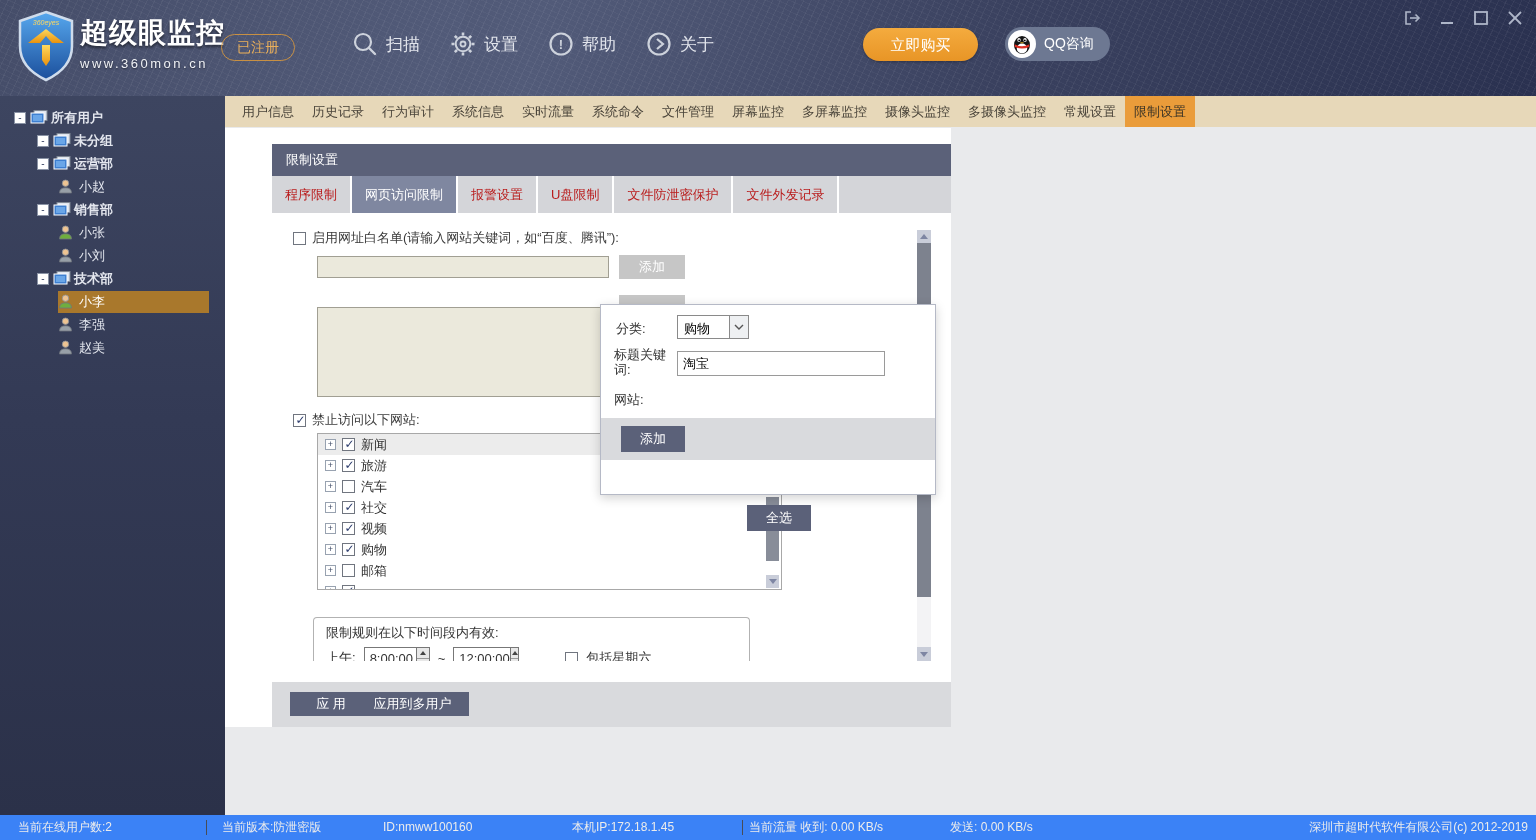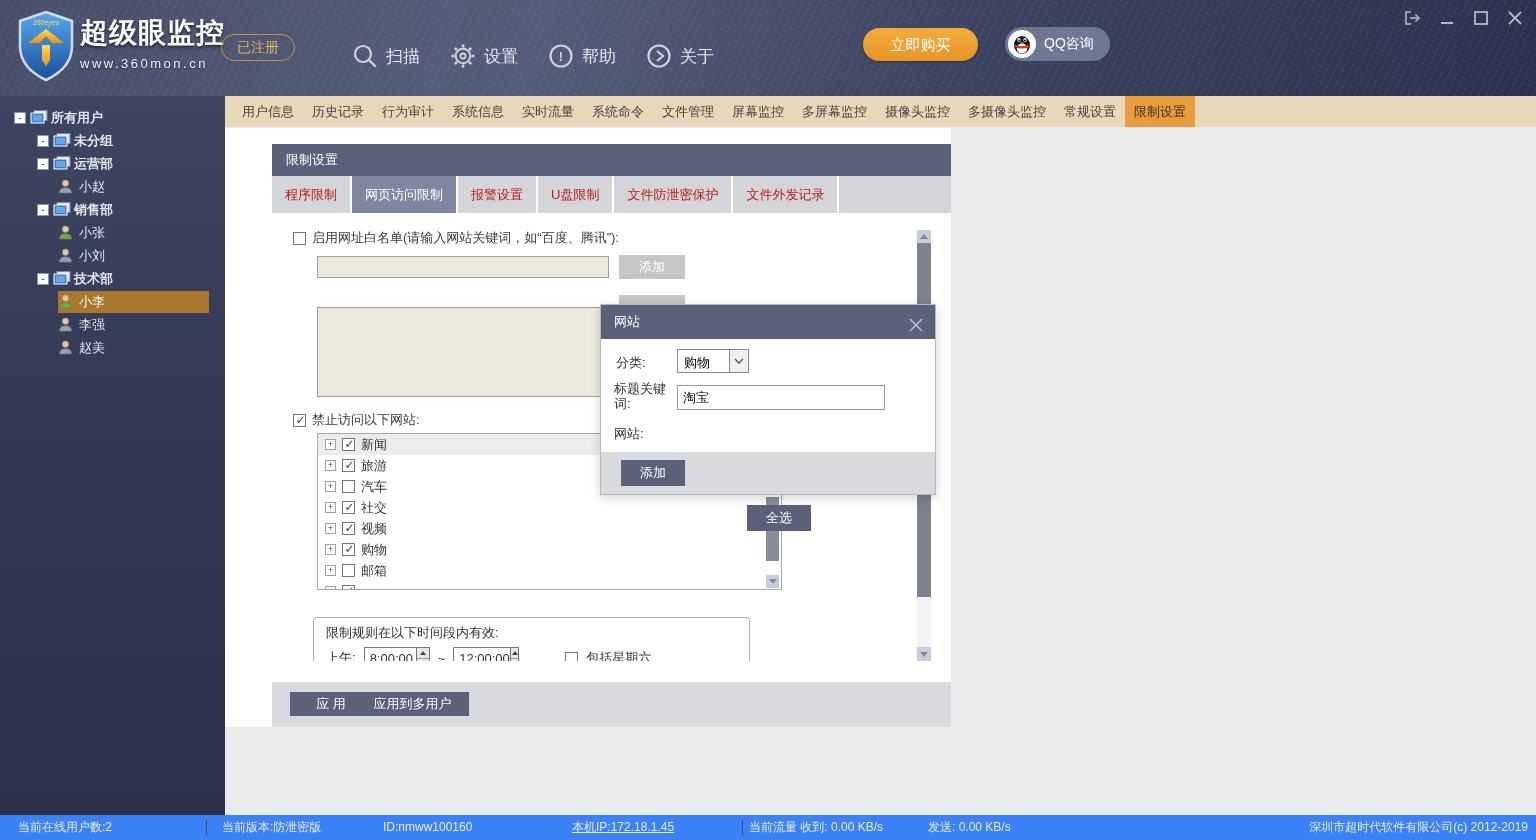--- a/index.html
+++ b/index.html
@@ -11,21 +11,21 @@
     background:linear-gradient(105deg,#454d69 0%,#525b79 30%,#3e466400 0),linear-gradient(105deg,#454d69 0%,#525b79 35%,#3a415f 65%,#2a3150 100%); }
   .titlebar::before { content:""; position:absolute; inset:0; pointer-events:none;
     background:repeating-linear-gradient(115deg, rgba(255,255,255,.05) 0 1px, transparent 1px 7px),
                repeating-linear-gradient(25deg, rgba(255,255,255,.03) 0 1px, transparent 1px 5px); }
   .logo { position:absolute; left:16px; top:9px; }
   .brand { position:absolute; left:80px; top:14px; color:#fff; }
   .brand-title { font-size:28px; font-weight:bold; letter-spacing:1px; text-shadow:0 2px 3px rgba(0,0,0,.55); }
   .brand-url { font-size:13px; letter-spacing:2.5px; margin-top:4px; color:#f0f2f6; text-shadow:0 1px 2px rgba(0,0,0,.5); }
   .reg-badge { position:absolute; left:221px; top:34px; height:27px; line-height:25px; padding:0 15px;
     border:1px solid #c89043; border-radius:14px; color:#e9af5b; font-size:14px; }
-  .hnav { position:absolute; left:352px; top:12px; height:88px; display:flex; align-items:center; gap:30px; }
+  .hnav { position:absolute; left:352px; top:0; height:88px; display:flex; align-items:center; gap:30px; }
   .nav-item { display:flex; align-items:center; gap:8px; color:#e2e5ec; font-size:17px; cursor:pointer; }
   .nav-item .ic { width:26px; height:26px; display:inline-block; }
   .buy-btn { position:absolute; left:863px; top:28px; width:115px; height:33px; border-radius:17px;
     background:linear-gradient(#f4ab3e,#e89526); color:#fff; font-size:15px; text-align:center; line-height:33px; cursor:pointer;
     box-shadow:0 1px 3px rgba(0,0,0,.3); }
   .qq-btn { position:absolute; left:1005px; top:27px; height:34px; border-radius:17px; background:#6d7892;
     display:flex; align-items:center; gap:8px; padding:0 16px 0 3px; cursor:pointer; }
   .qq-circle { width:28px; height:28px; border-radius:50%; background:#fff; display:flex; align-items:center; justify-content:center; }
   .qq-label { color:#fff; font-size:14px;text-align:center; }
   .winctl { position:absolute; right:12px; top:10px; display:flex; gap:16px; }
@@ -492,29 +492,20 @@
         </div>
       </div>
 
       <div class="pfooter">
         <div class="sbtn pf-btn" style="left:18px; width:82px;">应 用</div>
         <div class="sbtn pf-btn" style="left:84px; width:113px;">应用到多用户</div>
       </div>
     </div>
 
     <div class="dialog">
-      <div class="dlg-title">
-        <span>网站</span>
-        <span class="dlg-close">
-          <svg width="18" height="18" viewBox="0 0 18 18">
-              <line x1="3" y1="3" x2="15" y2="15" stroke="#b9bfd2" stroke-width="1.6"></line>
-              <line x1="15" y1="3" x2="3" y2="15" stroke="#b9bfd2" stroke-width="1.6"></line>
-            </svg>
-        </span>
-      </div>
       <div class="dlg-body">
         <div class="dlg-label" style="left:15px; top:15px;">分类:</div>
         <div class="dlg-select">
           <span class="sel-val">购物</span>
           <span class="sel-chev">
             <svg width="10" height="6" viewBox="0 0 10 6">
                 <polyline points="1,1 5,5 9,1" fill="none" stroke="#555" stroke-width="1.4"></polyline>
               </svg>
           </span>
         </div>
@@ -526,19 +517,19 @@
         <div class="sbtn dlg-add">添加</div>
       </div>
     </div>
   </div>
 
   <div class="statusbar">
     <span style="left:18px;">当前在线用户数:2</span>
     <div class="sb-sep" style="left:206px;"></div>
     <span style="left:222px;">当前版本:防泄密版</span>
     <span style="left:383px;">ID:nmww100160</span>
-    <span style="left:572px;text-decoration:underline;">本机IP:172.18.1.45</span>
+    <span style="left:572px;">本机IP:172.18.1.45</span>
     <div class="sb-sep" style="left:742px;"></div>
     <span style="left:749px;">当前流量 收到: 0.00 KB/s</span>
-    <span style="left:928px;">发送: 0.00 KB/s</span>
+    <span style="left:950px;">发送: 0.00 KB/s</span>
     <span style="right:8px;">深圳市超时代软件有限公司(c) 2012-2019</span>
   </div>
 </div>
 
 </body></html>

